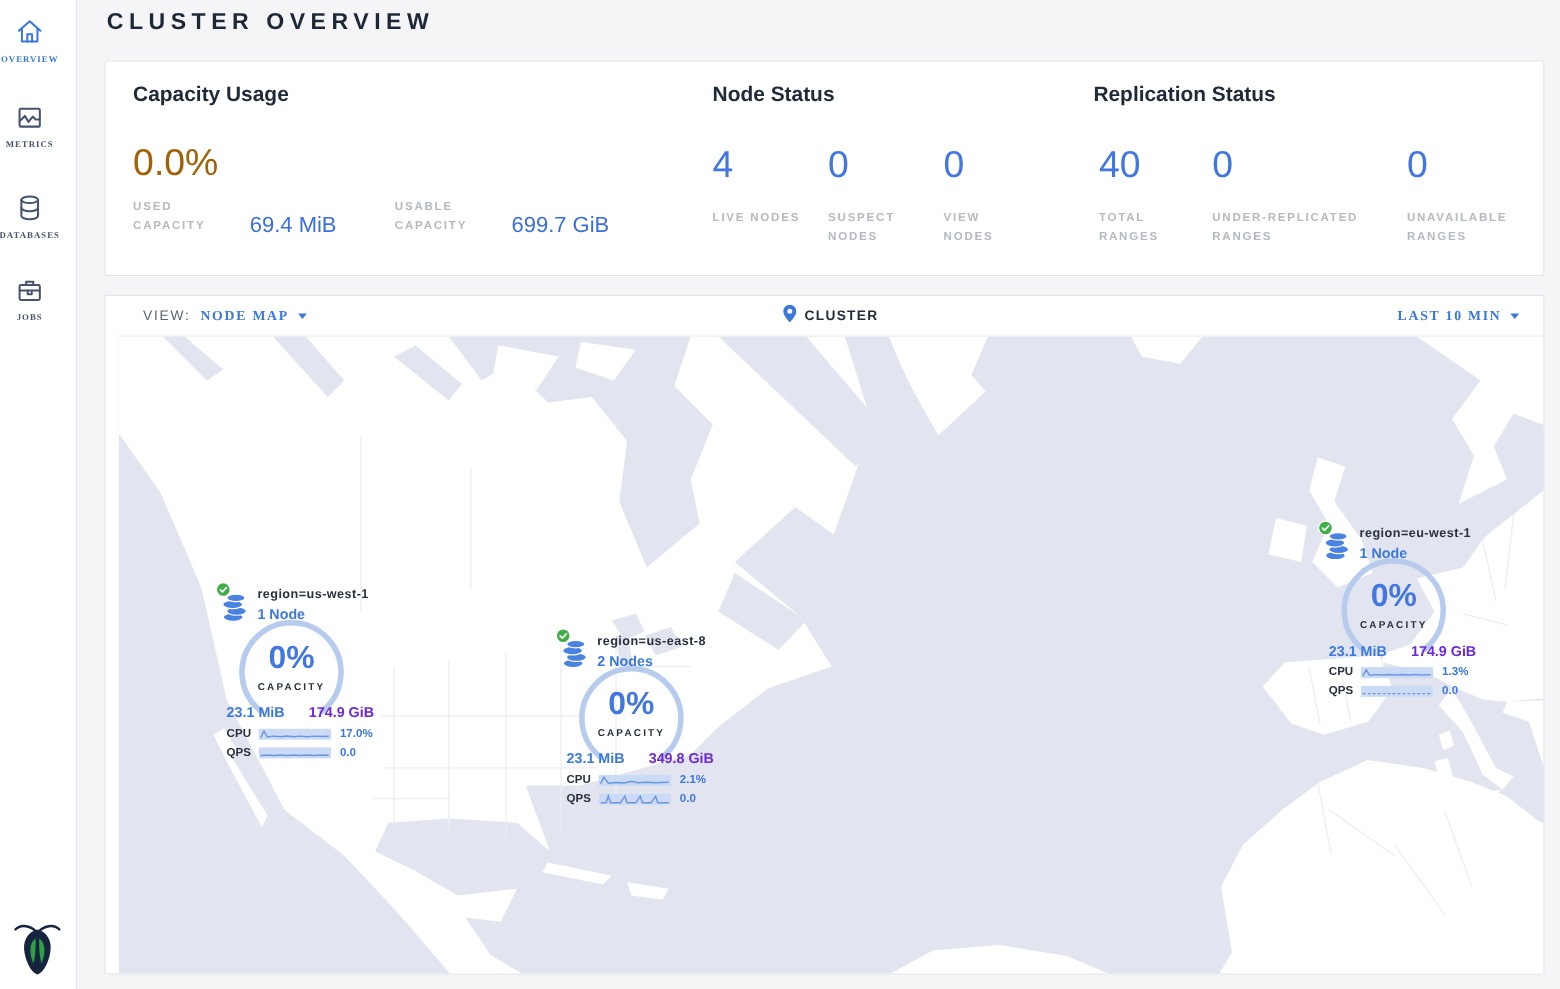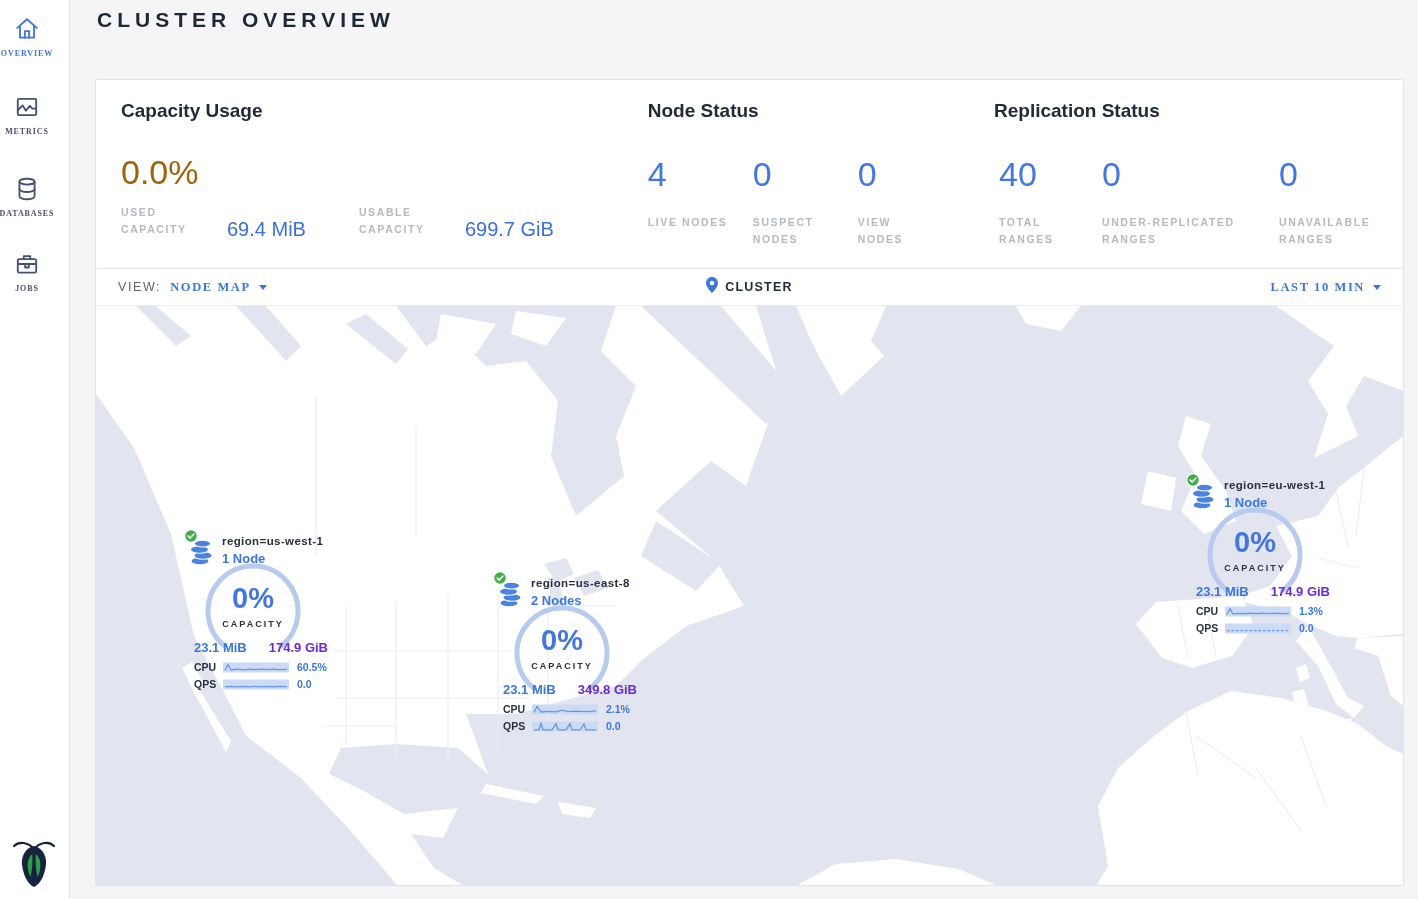--- a/index.html
+++ b/index.html
@@ -15,22 +15,22 @@
   .side-item { position:absolute; left:0; width:54px; display:flex; flex-direction:column; align-items:center; gap:7px; cursor:pointer;font-family:Liberation Serif, serif; }
   .side-item .lbl { font-size:8px; font-weight:bold; letter-spacing:.9px; color:#46536d; }
   .side-item.active .lbl { color:#3b78dd; }
   .side-item svg { display:block; }
   .side-logo { position:absolute; left:12px; bottom:6px; }
 
   
   .main { position:absolute; left:71px; top:0; right:0; bottom:0; }
   .page-title { position:absolute; left:26px; top:8px; font-size:21px; font-weight:600; letter-spacing:5px; color:#1d2837; }
 
-  .card { position:absolute; background:#fff; border:1px solid #e2e3e9; border-radius:2px; }
-  .card1 { left:24px; top:55px; width:1309px; height:196px; display:flex; padding:20px 0 0 25px;margin-top:24px; }
+  .card { position:absolute; background:#fff; border:1px solid #e2e3e9; border-radius:2px;padding-left:12px; }
+  .card1 { left:24px; top:55px; width:1309px; height:196px; display:flex; padding:20px 0 0 25px; }
 
   .sec { position:relative; }
   .sec-cap  { width:528px; }
   .sec-node { width:347px; }
   .sec-repl { flex:1; }
   .sec-title { font-size:19px; font-weight:600; color:#202b39; }
 
   .cap-row { display:flex; margin-top:31px; }
   .cap-pct { width:105px; font-size:34px; font-weight:400; color:#a16207; line-height:38px; }
   .cap-barwrap { width:252px; position:relative; margin-top:7px; }
@@ -325,21 +325,21 @@
         <div class="m-vals">
           <span class="used">23.1 MiB</span>
           <span class="total">174.9 GiB</span>
         </div>
         <div class="m-row row-cpu">
           <span class="m-lab">CPU</span>
           <svg width="66" height="11" viewBox="0 0 66 11">
               <rect x="0" y="0.5" width="66" height="10" fill="#cbdbf5"></rect>
               <polyline points="2,8.5 5,2.5 8,8 14,7.2 20,7.8 26,7.1 32,7.7 38,7.2 44,7.7 50,7.2 56,7.6 64,7.3" fill="none" stroke="#6b97e0" stroke-width="1.3"></polyline>
             </svg>
-          <span class="m-val">60.5%</span>
+          <span class="m-val">17.0%</span>
         </div>
         <div class="m-row row-qps">
           <span class="m-lab">QPS</span>
           <svg width="66" height="11" viewBox="0 0 66 11">
               <rect x="0" y="0.5" width="66" height="10" fill="#cbdbf5"></rect>
               <polyline points="2,7.8 8,7.4 14,7.8 20,7.4 26,7.8 32,7.4 38,7.8 44,7.4 50,7.8 56,7.4 64,7.6" fill="none" stroke="#6b97e0" stroke-width="1.3"></polyline>
             </svg>
           <span class="m-val">0.0</span>
         </div>
       </div>

